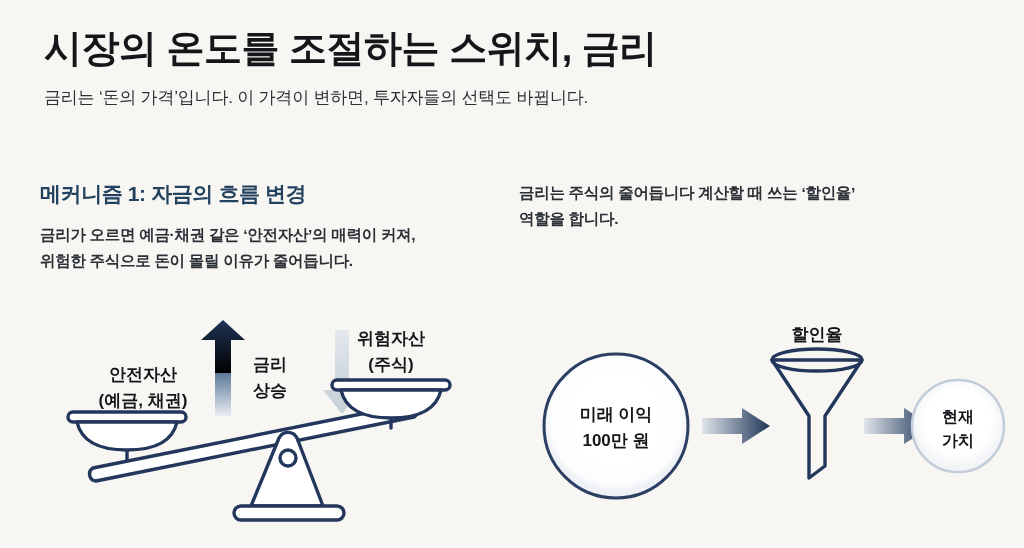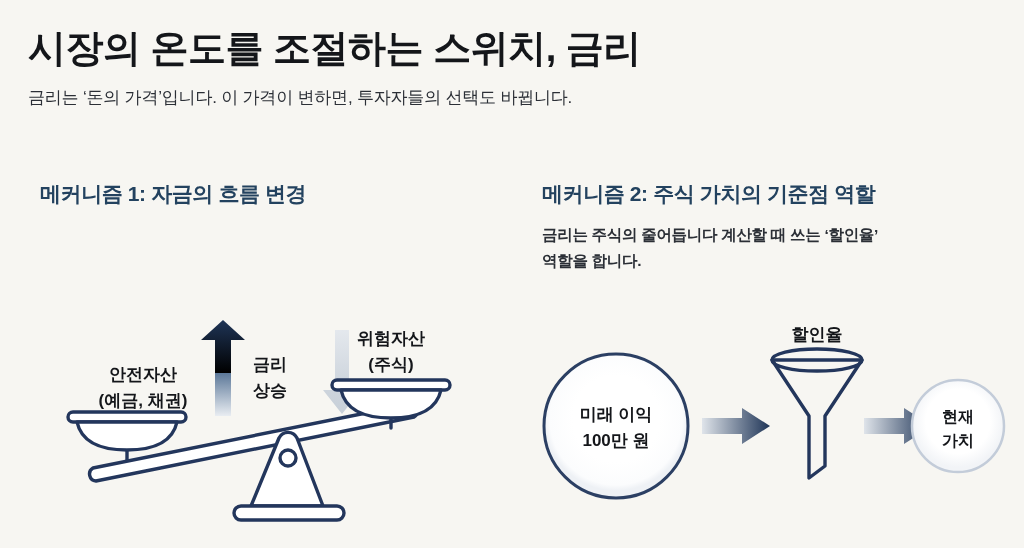--- a/index.html
+++ b/index.html
@@ -19,21 +19,21 @@
   .page {
     position: relative;
     width: 1024px;
     height: 548px;
     box-sizing: border-box;
   }
 
   
   .header {
     position: absolute;
-    left: 28px;
+    left: 44px;
     top: 26px;
     width: 940px;
   }
   .title {
     font-size: 38px;
     font-weight: 700;
     letter-spacing: -0.5px;
     color: #14161a;
     line-height: 1.2;
     margin: 0;
@@ -46,21 +46,21 @@
     letter-spacing: -0.2px;
   }
 
   
   .columns {
     position: absolute;
     left: 40px;
     top: 180px;
     width: 944px;
     display: flex;
-    gap: 60px;
+    gap: 37px;
   }
   .col {
     width: 442px;
   }
   .mech-head {
     font-size: 21px;
     font-weight: 700;
     color: #23425f;
     letter-spacing: -0.4px;
     margin: 0 0 14px 0;
@@ -114,24 +114,25 @@
 
   <div class="header">
     <h1 class="title">시장의 온도를 조절하는 스위치, 금리</h1>
     <p class="subtitle">금리는 ‘돈의 가격’입니다. 이 가격이 변하면, 투자자들의 선택도 바뀝니다.</p>
   </div>
 
   <div class="columns">
 
     <div class="col">
       <h2 class="mech-head">메커니즘 1: 자금의 흐름 변경</h2>
+      <p class="mech-body">금리가 오르면 예금·채권 같은 ‘안전자산’의 매력이 커져,
+위험한 주식으로 돈이 몰릴 이유가 줄어듭니다.</p>
     </div>
 
     <div class="col">
-      <h2 class="mech-head">메커니즘 2: 주식 가치의 기준점 역할</h2>
       <p class="mech-body">금리는 주식의 줄어듭니다 계산할 때 쓰는 ‘할인율’
 역할을 합니다.</p>
     </div>
 
   </div>
 
   <div class="figures">
 
     <div class="fig-scale">
       <svg width="450" height="230" viewBox="0 0 450 230">

